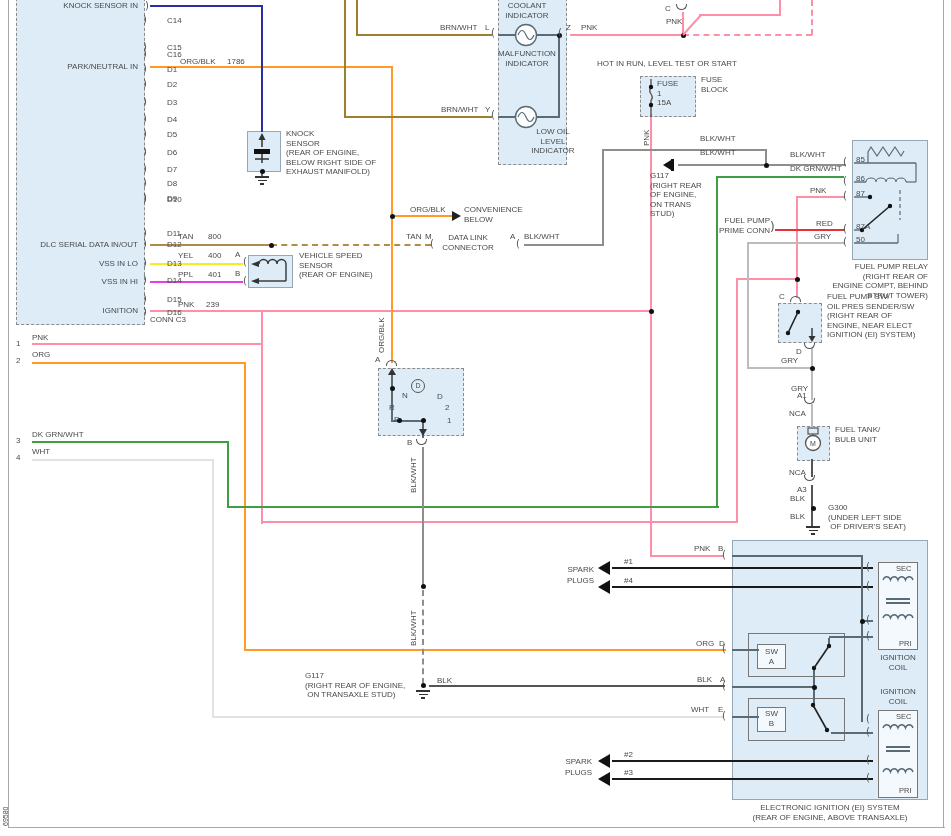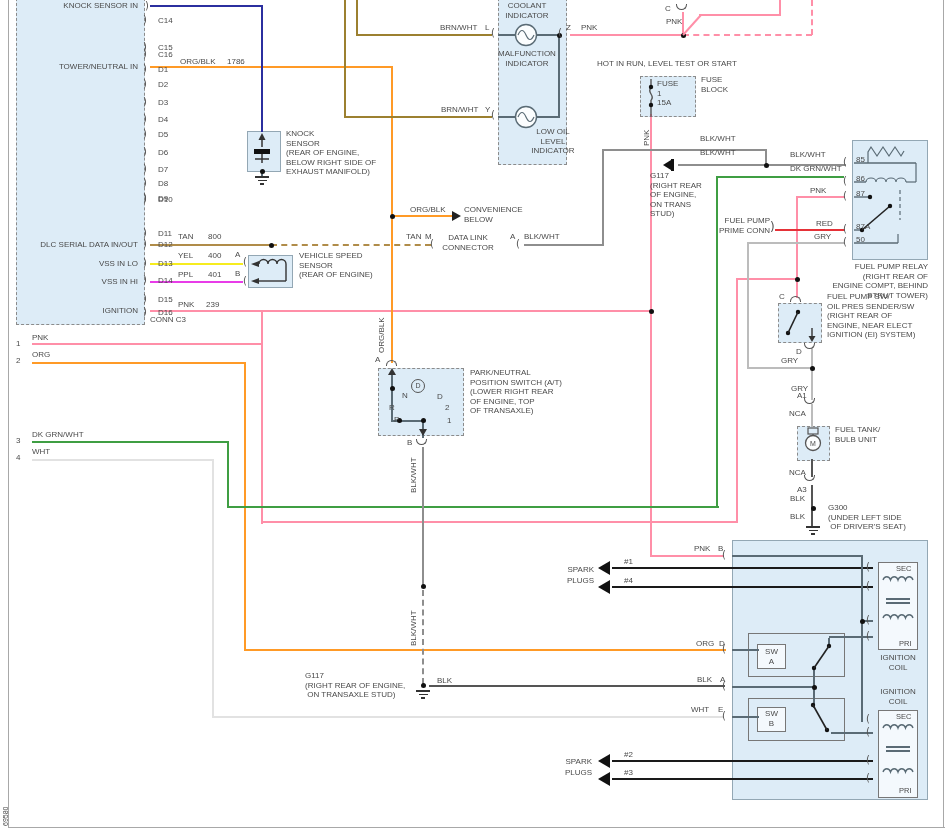--- a/index.html
+++ b/index.html
@@ -14,21 +14,21 @@
   .inner{background:#f4f9fd;border:1px solid #777}
   .seg{position:absolute}
   .dot{position:absolute;width:5px;height:5px;border-radius:50%;background:#111}
   .br{position:absolute;font:10px/10px "DejaVu Sans",sans-serif;color:#555}
   .arc{position:absolute;width:11px;height:6px;border:1.5px solid #555;box-sizing:border-box}
   .arc.u{border-top:none;border-radius:0 0 7px 7px}
   .arc.n{border-bottom:none;border-radius:7px 7px 0 0}
   .tri{position:absolute;width:0;height:0;border-style:solid}
   .pin{position:absolute;left:143px}
   .pin .bk{font:10px/10px "DejaVu Sans",sans-serif;color:#555}
-  .pin .lb{font:8px "Liberation Sans",sans-serif;color:#4a4a4a;margin-left:11px}
+  .pin .lb{font:8px "Liberation Sans",sans-serif;color:#4a4a4a;margin-left:20px}
   .inp{position:absolute;left:18px;width:120px;text-align:right;font:8px "Liberation Sans",sans-serif;color:#4a4a4a;white-space:nowrap}
   .gl{position:absolute;background:#333;height:1.5px}
   .cirD{position:absolute;width:12px;height:12px;border:1px solid #555;border-radius:50%;
         font:7px/12px "Liberation Sans",sans-serif;text-align:center;color:#4a4a4a}
   svg{position:absolute;overflow:visible}
 </style>
 </head>
 <body>
 
 <div id="stage">
@@ -214,21 +214,21 @@
       <div class="pin" style="top: 188px;"><span class="bk">)</span><span class="lb">D10</span></div>
       <div class="pin" style="top: 222px;"><span class="bk">)</span><span class="lb">D11</span></div>
       <div class="pin" style="top: 233px;"><span class="bk">)</span><span class="lb">D12</span></div>
       <div class="pin" style="top: 252px;"><span class="bk">)</span><span class="lb">D13</span></div>
       <div class="pin" style="top: 269px;"><span class="bk">)</span><span class="lb">D14</span></div>
       <div class="pin" style="top: 288px;"><span class="bk">)</span><span class="lb">D15</span></div>
       <div class="pin" style="top: 301px;"><span class="bk">)</span><span class="lb">D16</span></div>
     </div>
   <div id="pcm-inputs">
       <div class="inp" style="top: 1px;">KNOCK SENSOR IN</div>
-      <div class="inp" style="top: 62px;">TOWER/NEUTRAL IN</div>
+      <div class="inp" style="top: 62px;">PARK/NEUTRAL IN</div>
       <div class="inp" style="top: 240px;">DLC SERIAL DATA IN/OUT</div>
       <div class="inp" style="top: 259px;">VSS IN LO</div>
       <div class="inp" style="top: 277px;">VSS IN HI</div>
       <div class="inp" style="top: 306px;">IGNITION</div>
     </div>
 
   <div class="tri" style="left:452px;top:211px;border-width:5px 0 5px 9px;border-color:transparent transparent transparent #222"></div>
   <div class="tri" style="left:598px;top:561px;border-width:7px 12px 7px 0;border-color:transparent #111 transparent transparent"></div>
   <div class="tri" style="left:598px;top:580px;border-width:7px 12px 7px 0;border-color:transparent #111 transparent transparent"></div>
   <div class="tri" style="left:598px;top:754px;border-width:7px 12px 7px 0;border-color:transparent #111 transparent transparent"></div>
@@ -432,25 +432,20 @@
   <div class="t" style="left:789px;top:468px">NCA</div>
   <div class="t" style="left:797px;top:485px">A3</div>
   <div class="t" style="left:790px;top:494px">BLK</div>
   <div class="t" style="left:790px;top:512px">BLK</div>
   <div class="t" style="left:828px;top:503px">G300
 (UNDER LEFT SIDE
  OF DRIVER'S SEAT)</div>
 
   <div class="t" style="left:375px;top:355px">A</div>
   <div class="t" style="left:407px;top:438px">B</div>
-  <div class="t" style="left:470px;top:368px">PARK/NEUTRAL
-POSITION SWITCH (A/T)
-(LOWER RIGHT REAR
-OF ENGINE, TOP
-OF TRANSAXLE)</div>
   <div class="cirD" style="left:411px;top:379px">D</div>
   <div class="t" style="left:402px;top:391px">N</div>
   <div class="t" style="left:437px;top:392px">D</div>
   <div class="t" style="left:389px;top:403px">R</div>
   <div class="t" style="left:445px;top:403px">2</div>
   <div class="t" style="left:394px;top:415px">P</div>
   <div class="t" style="left:447px;top:416px">1</div>
   <div class="t rot" style="left:377px;top:353px">ORG/BLK</div>
   <div class="t rot" style="left:409px;top:493px">BLK/WHT</div>
   <div class="t rot" style="left:409px;top:646px">BLK/WHT</div>
@@ -480,15 +475,17 @@
   <div class="t c" style="left:878px;top:687px;width:40px">IGNITION
 COIL</div>
   <div class="t" style="left:624px;top:557px">#1</div>
   <div class="t" style="left:624px;top:576px">#4</div>
   <div class="t" style="left:624px;top:750px">#2</div>
   <div class="t" style="left:624px;top:768px">#3</div>
   <div class="t r" style="left:548px;top:564px;width:46px;line-height:11px">SPARK
 PLUGS</div>
   <div class="t r" style="left:546px;top:756px;width:46px;line-height:11px">SPARK
 PLUGS</div>
+  <div class="t c" style="left:732px;top:803px;width:196px">ELECTRONIC IGNITION (EI) SYSTEM
+(REAR OF ENGINE, ABOVE TRANSAXLE)</div>
 
   <div class="t rot" style="left:1px;top:826px;font-size:7px">69580</div>
 </div>
 
 </body></html>

